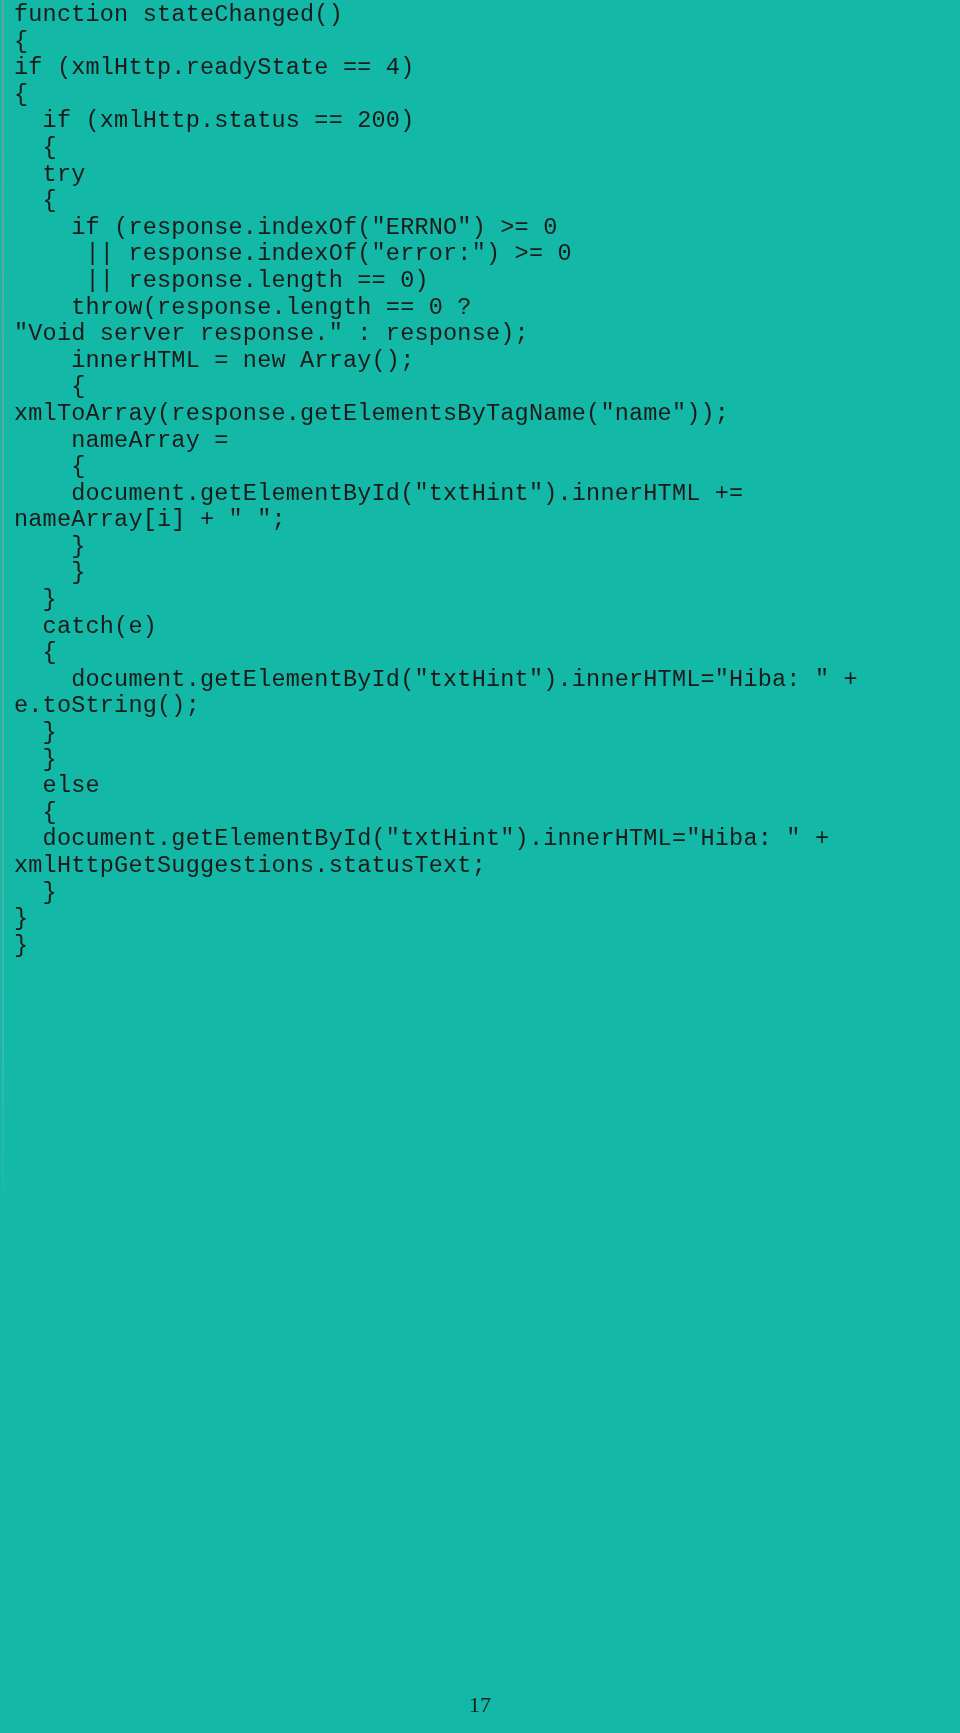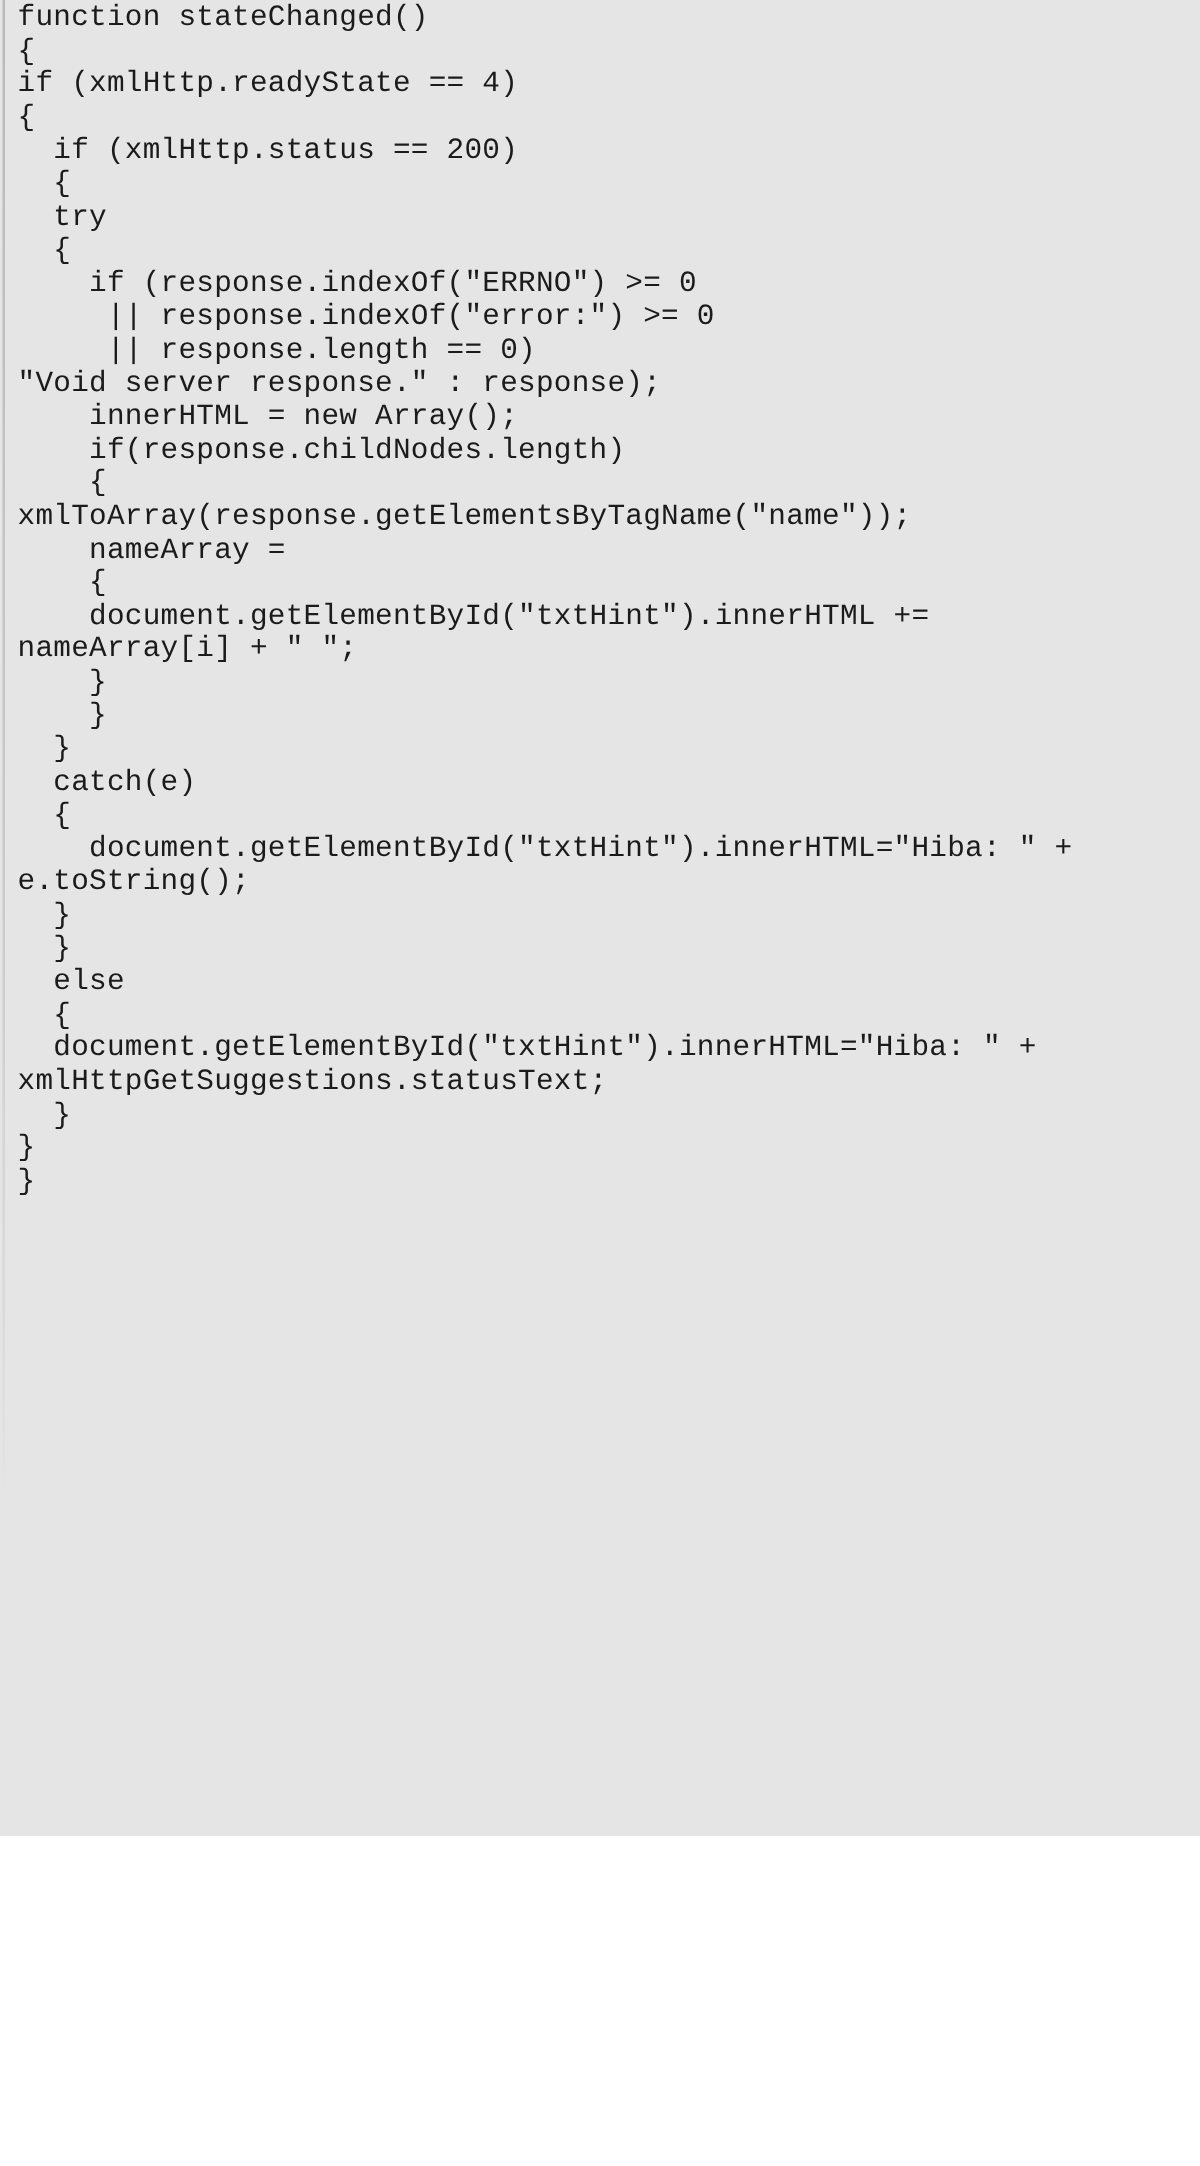--- a/index.html
+++ b/index.html
@@ -5,23 +5,23 @@
 <style>
   html, body {
     margin: 0;
     padding: 0;
     background: #ffffff;
   }
 
   .page {
     position: relative;
     width: 960px;
-    height: 1469px;
+    height: 1733px;
     margin: 0 auto;
-    background: #e5e5e5;
+    background: #14b8a6;
     overflow: hidden;
   }
 
   
   .scan-edge {
     position: absolute;
     left: 2px;
     top: 0;
     width: 2px;
     height: 1190px;
@@ -72,23 +72,23 @@
     <div class="code-line">{</div>
     <div class="code-line">if (xmlHttp.readyState == 4)</div>
     <div class="code-line">{</div>
     <div class="code-line">  if (xmlHttp.status == 200)</div>
     <div class="code-line">  {</div>
     <div class="code-line">  try</div>
     <div class="code-line">  {</div>
     <div class="code-line">    if (response.indexOf("ERRNO") &gt;= 0</div>
     <div class="code-line">     || response.indexOf("error:") &gt;= 0</div>
     <div class="code-line">     || response.length == 0)</div>
+    <div class="code-line">    throw(response.length == 0 ?</div>
     <div class="code-line">"Void server response." : response);</div>
     <div class="code-line">    innerHTML = new Array();</div>
-    <div class="code-line">    if(response.childNodes.length)</div>
     <div class="code-line">    {</div>
     <div class="code-line">xmlToArray(response.getElementsByTagName("name"));</div>
     <div class="code-line">    nameArray =</div>
     <div class="code-line">    {</div>
     <div class="code-line">    document.getElementById("txtHint").innerHTML +=</div>
     <div class="code-line">nameArray[i] + " ";</div>
     <div class="code-line">    }</div>
     <div class="code-line">    }</div>
     <div class="code-line">  }</div>
     <div class="code-line">  catch(e)</div>

